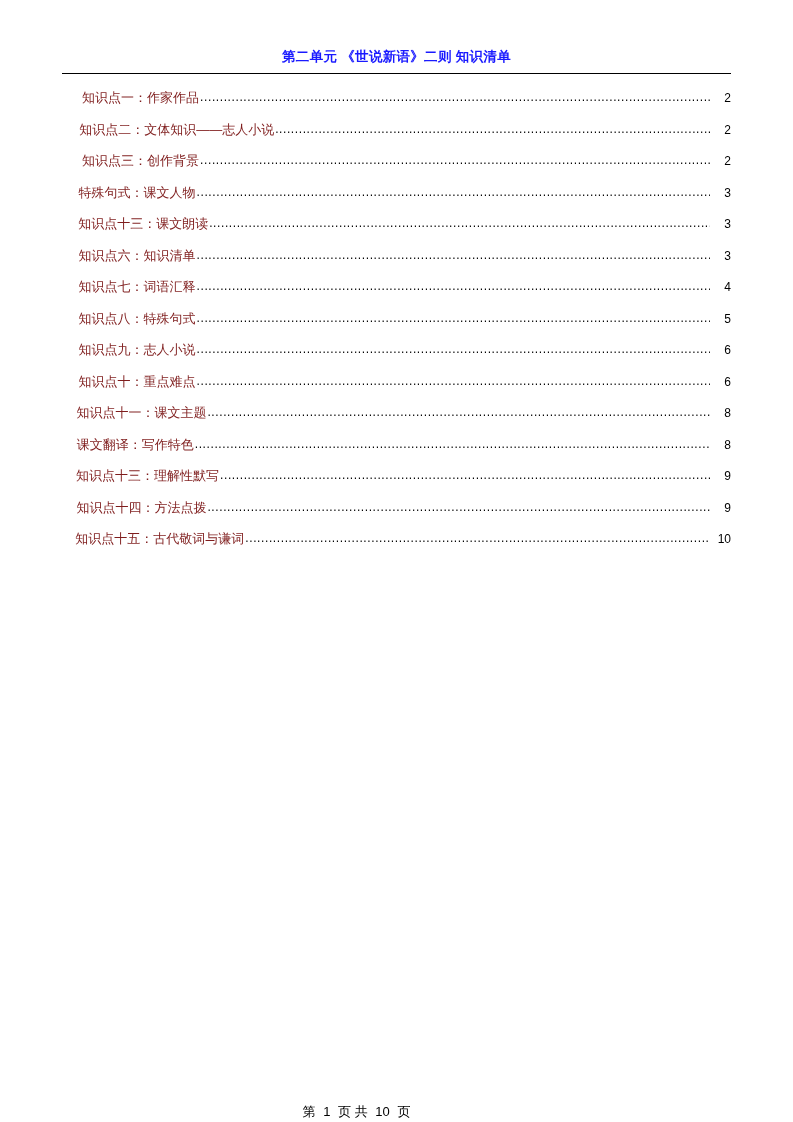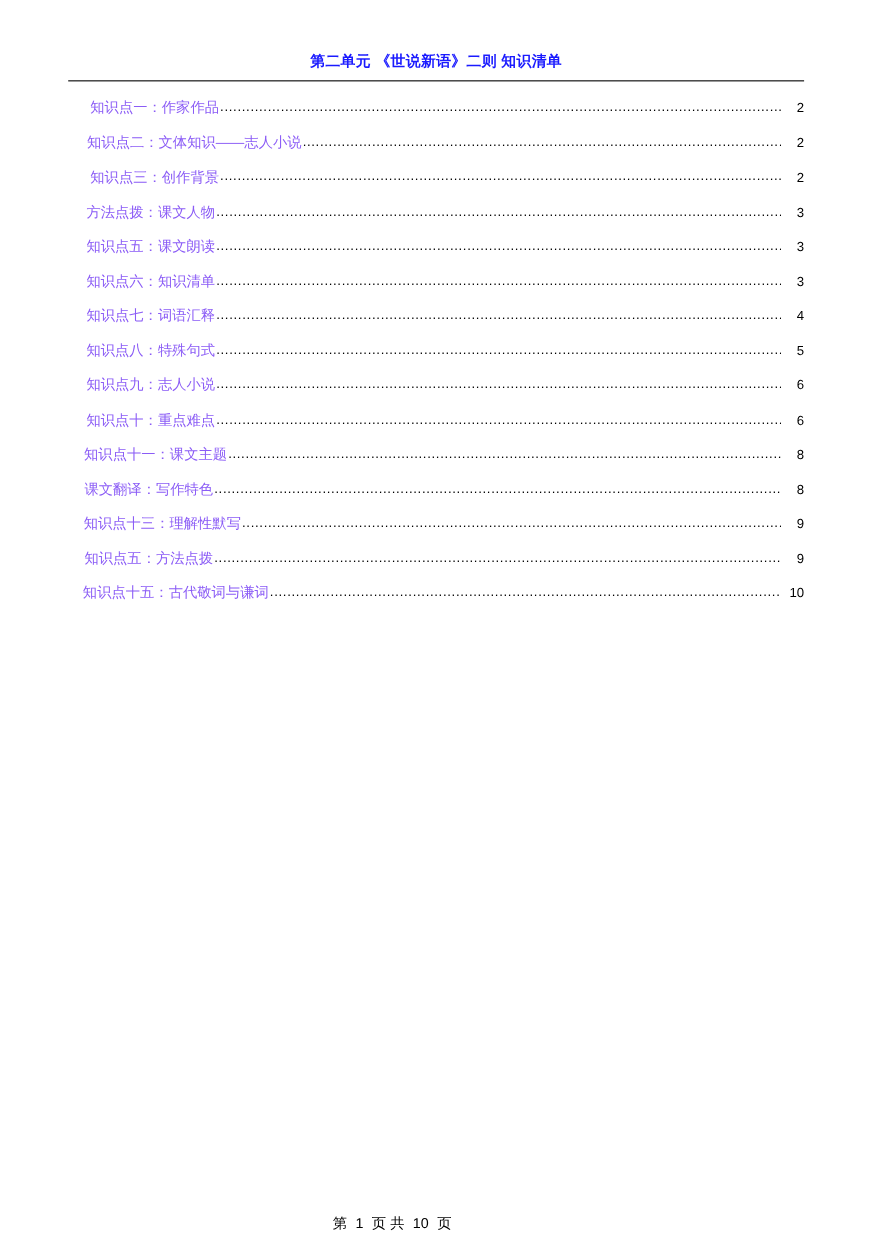--- a/index.html
+++ b/index.html
@@ -56,21 +56,21 @@
     height: 31.5px;
     font-size: 13px;
     color: #000000;
     white-space: nowrap;
   }
   .toc-indent {
     display: inline-block;
   }
   .toc-label {
     font-size: 13px;
-    color: #8b5cf6;
+    color: #7f1d1d;
   }
   .toc-dots {
     flex: 1 1 auto;
     overflow: hidden;
     white-space: nowrap;
     font-size: 12px;
     color: #000000;
     margin: 0 1px;
     letter-spacing: 0.6px;
     position: relative;
@@ -123,28 +123,28 @@
 
     <div class="toc-row">
       <span class="toc-indent" style="width:22px"></span>
       <span class="toc-label">知识点三：创作背景</span>
       <span class="toc-dots">..............................................................................................................................................</span>
       <span class="toc-page">2</span>
     </div>
 
     <div class="toc-row">
       <span class="toc-indent" style="width:18px"></span>
-      <span class="toc-label">方法点拨：课文人物</span>
+      <span class="toc-label">特殊句式：课文人物</span>
       <span class="toc-dots">..............................................................................................................................................</span>
       <span class="toc-page">3</span>
     </div>
 
     <div class="toc-row">
       <span class="toc-indent" style="width:18px"></span>
-      <span class="toc-label">知识点五：课文朗读</span>
+      <span class="toc-label">知识点十三：课文朗读</span>
       <span class="toc-dots">..............................................................................................................................................</span>
       <span class="toc-page">3</span>
     </div>
 
     <div class="toc-row">
       <span class="toc-indent" style="width:18px"></span>
       <span class="toc-label">知识点六：知识清单</span>
       <span class="toc-dots">..............................................................................................................................................</span>
       <span class="toc-page">3</span>
     </div>
@@ -193,21 +193,21 @@
 
     <div class="toc-row">
       <span class="toc-indent" style="width:16px"></span>
       <span class="toc-label">知识点十三：理解性默写</span>
       <span class="toc-dots">..............................................................................................................................................</span>
       <span class="toc-page">9</span>
     </div>
 
     <div class="toc-row">
       <span class="toc-indent" style="width:16px"></span>
-      <span class="toc-label">知识点五：方法点拨</span>
+      <span class="toc-label">知识点十四：方法点拨</span>
       <span class="toc-dots">..............................................................................................................................................</span>
       <span class="toc-page">9</span>
     </div>
 
     <div class="toc-row">
       <span class="toc-indent" style="width:16px"></span>
       <span class="toc-label">知识点十五：古代敬词与谦词</span>
       <span class="toc-dots">..............................................................................................................................................</span>
       <span class="toc-page">10</span>
     </div>

